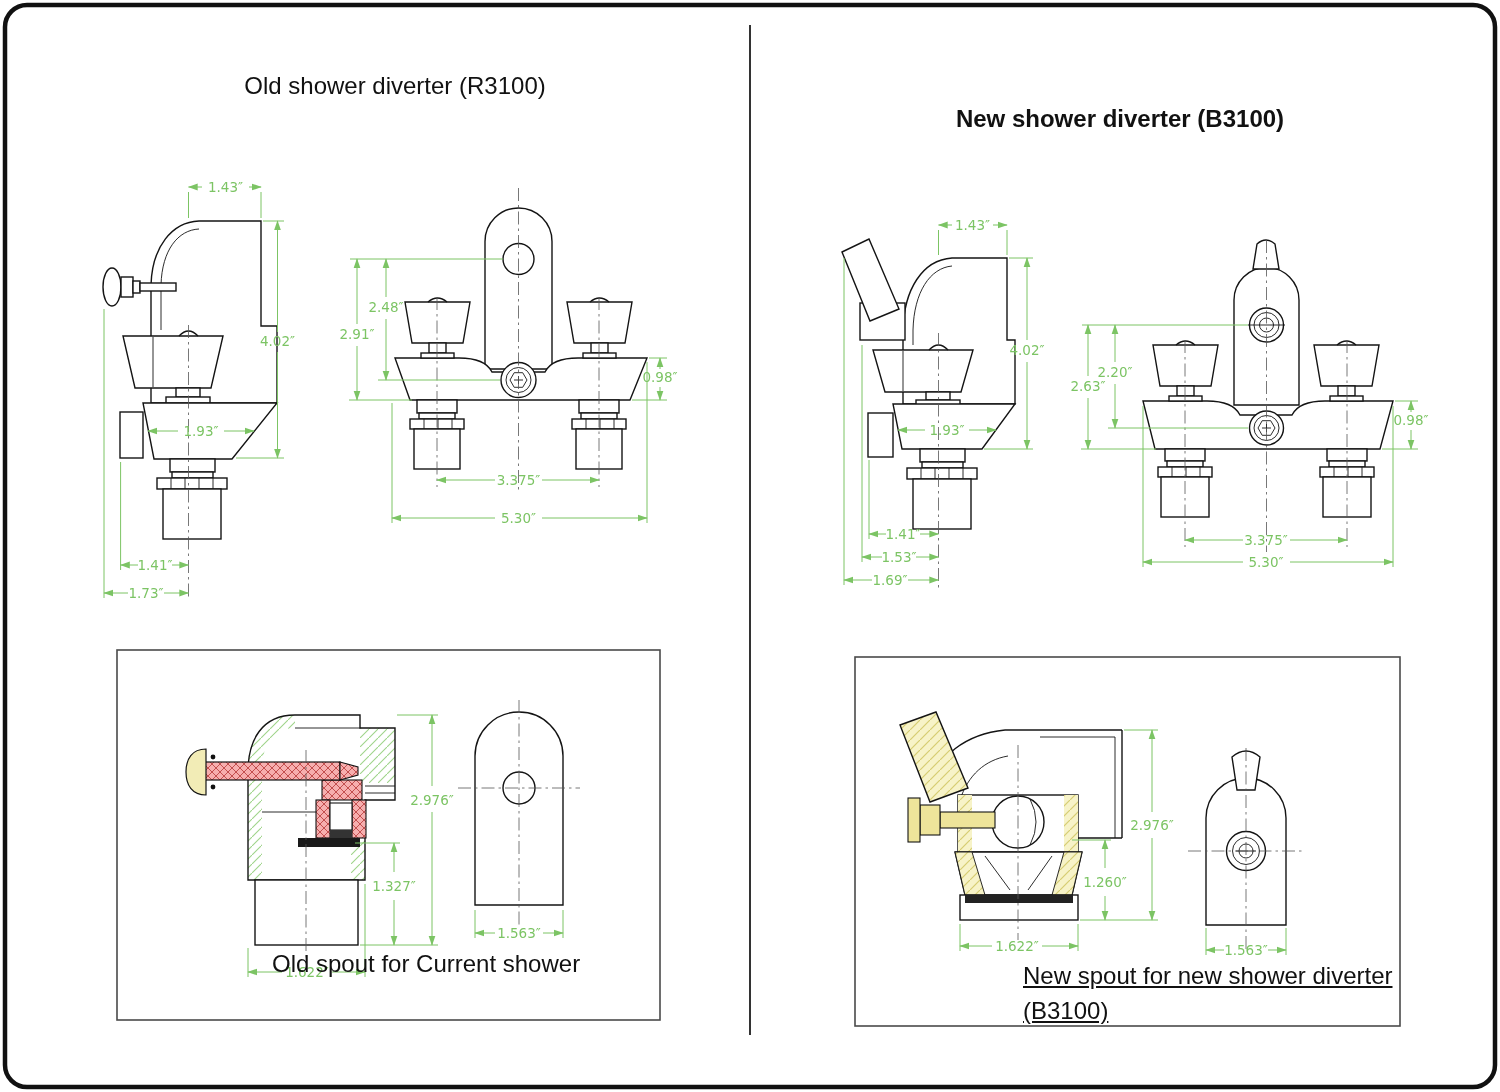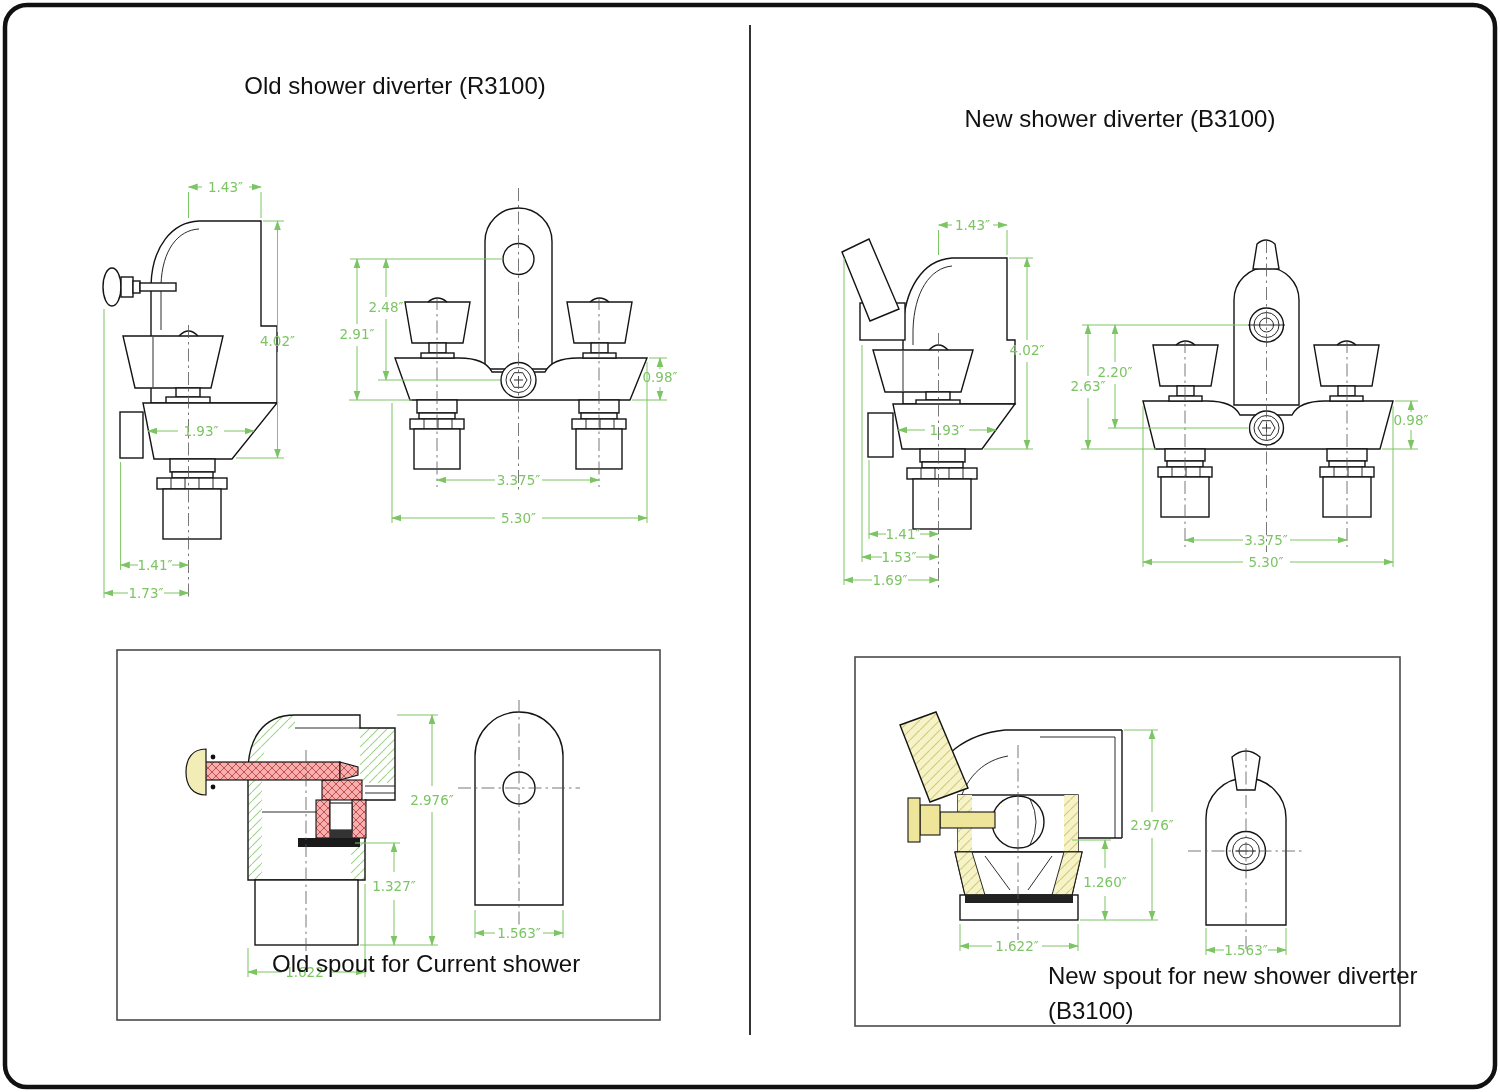--- a/index.html
+++ b/index.html
@@ -416,26 +416,26 @@
       <line class="dl" x1="1286" y1="928" x2="1286" y2="955"></line>
       <line class="dl" x1="1206" y1="950" x2="1224" y2="950" marker-start="url(#arr)"></line>
       <line class="dl" x1="1268" y1="950" x2="1286" y2="950" marker-end="url(#arr)"></line>
       <text class="dim" x="1246" y="954.5">1.563″</text>
     </g>
   </g>
 </svg>
 
 <div class="label center" style="left:150px;top:68px;width:490px;">Old shower diverter (R3100)</div>
 
-<div class="label center" style="left:880px;top:101px;width:480px;">
+<div class="label center" style="left:880px;top:101px;width:480px;font-weight:bold;">
   <div>New shower diverter (B3100)</div>
 </div>
 
 <div class="label" style="left:272px;top:946px;width:360px;">
   <div>Old spout for Current shower</div>
 </div>
 
-<div class="label" style="left:1048px;top:958px;width:380px;">
+<div class="label" style="left:1023px;top:958px;width:380px;text-decoration:underline;">
   <div>New spout for new shower diverter</div>
   <div>(B3100)</div>
 </div>
 
 </div>
 
 </body></html>

